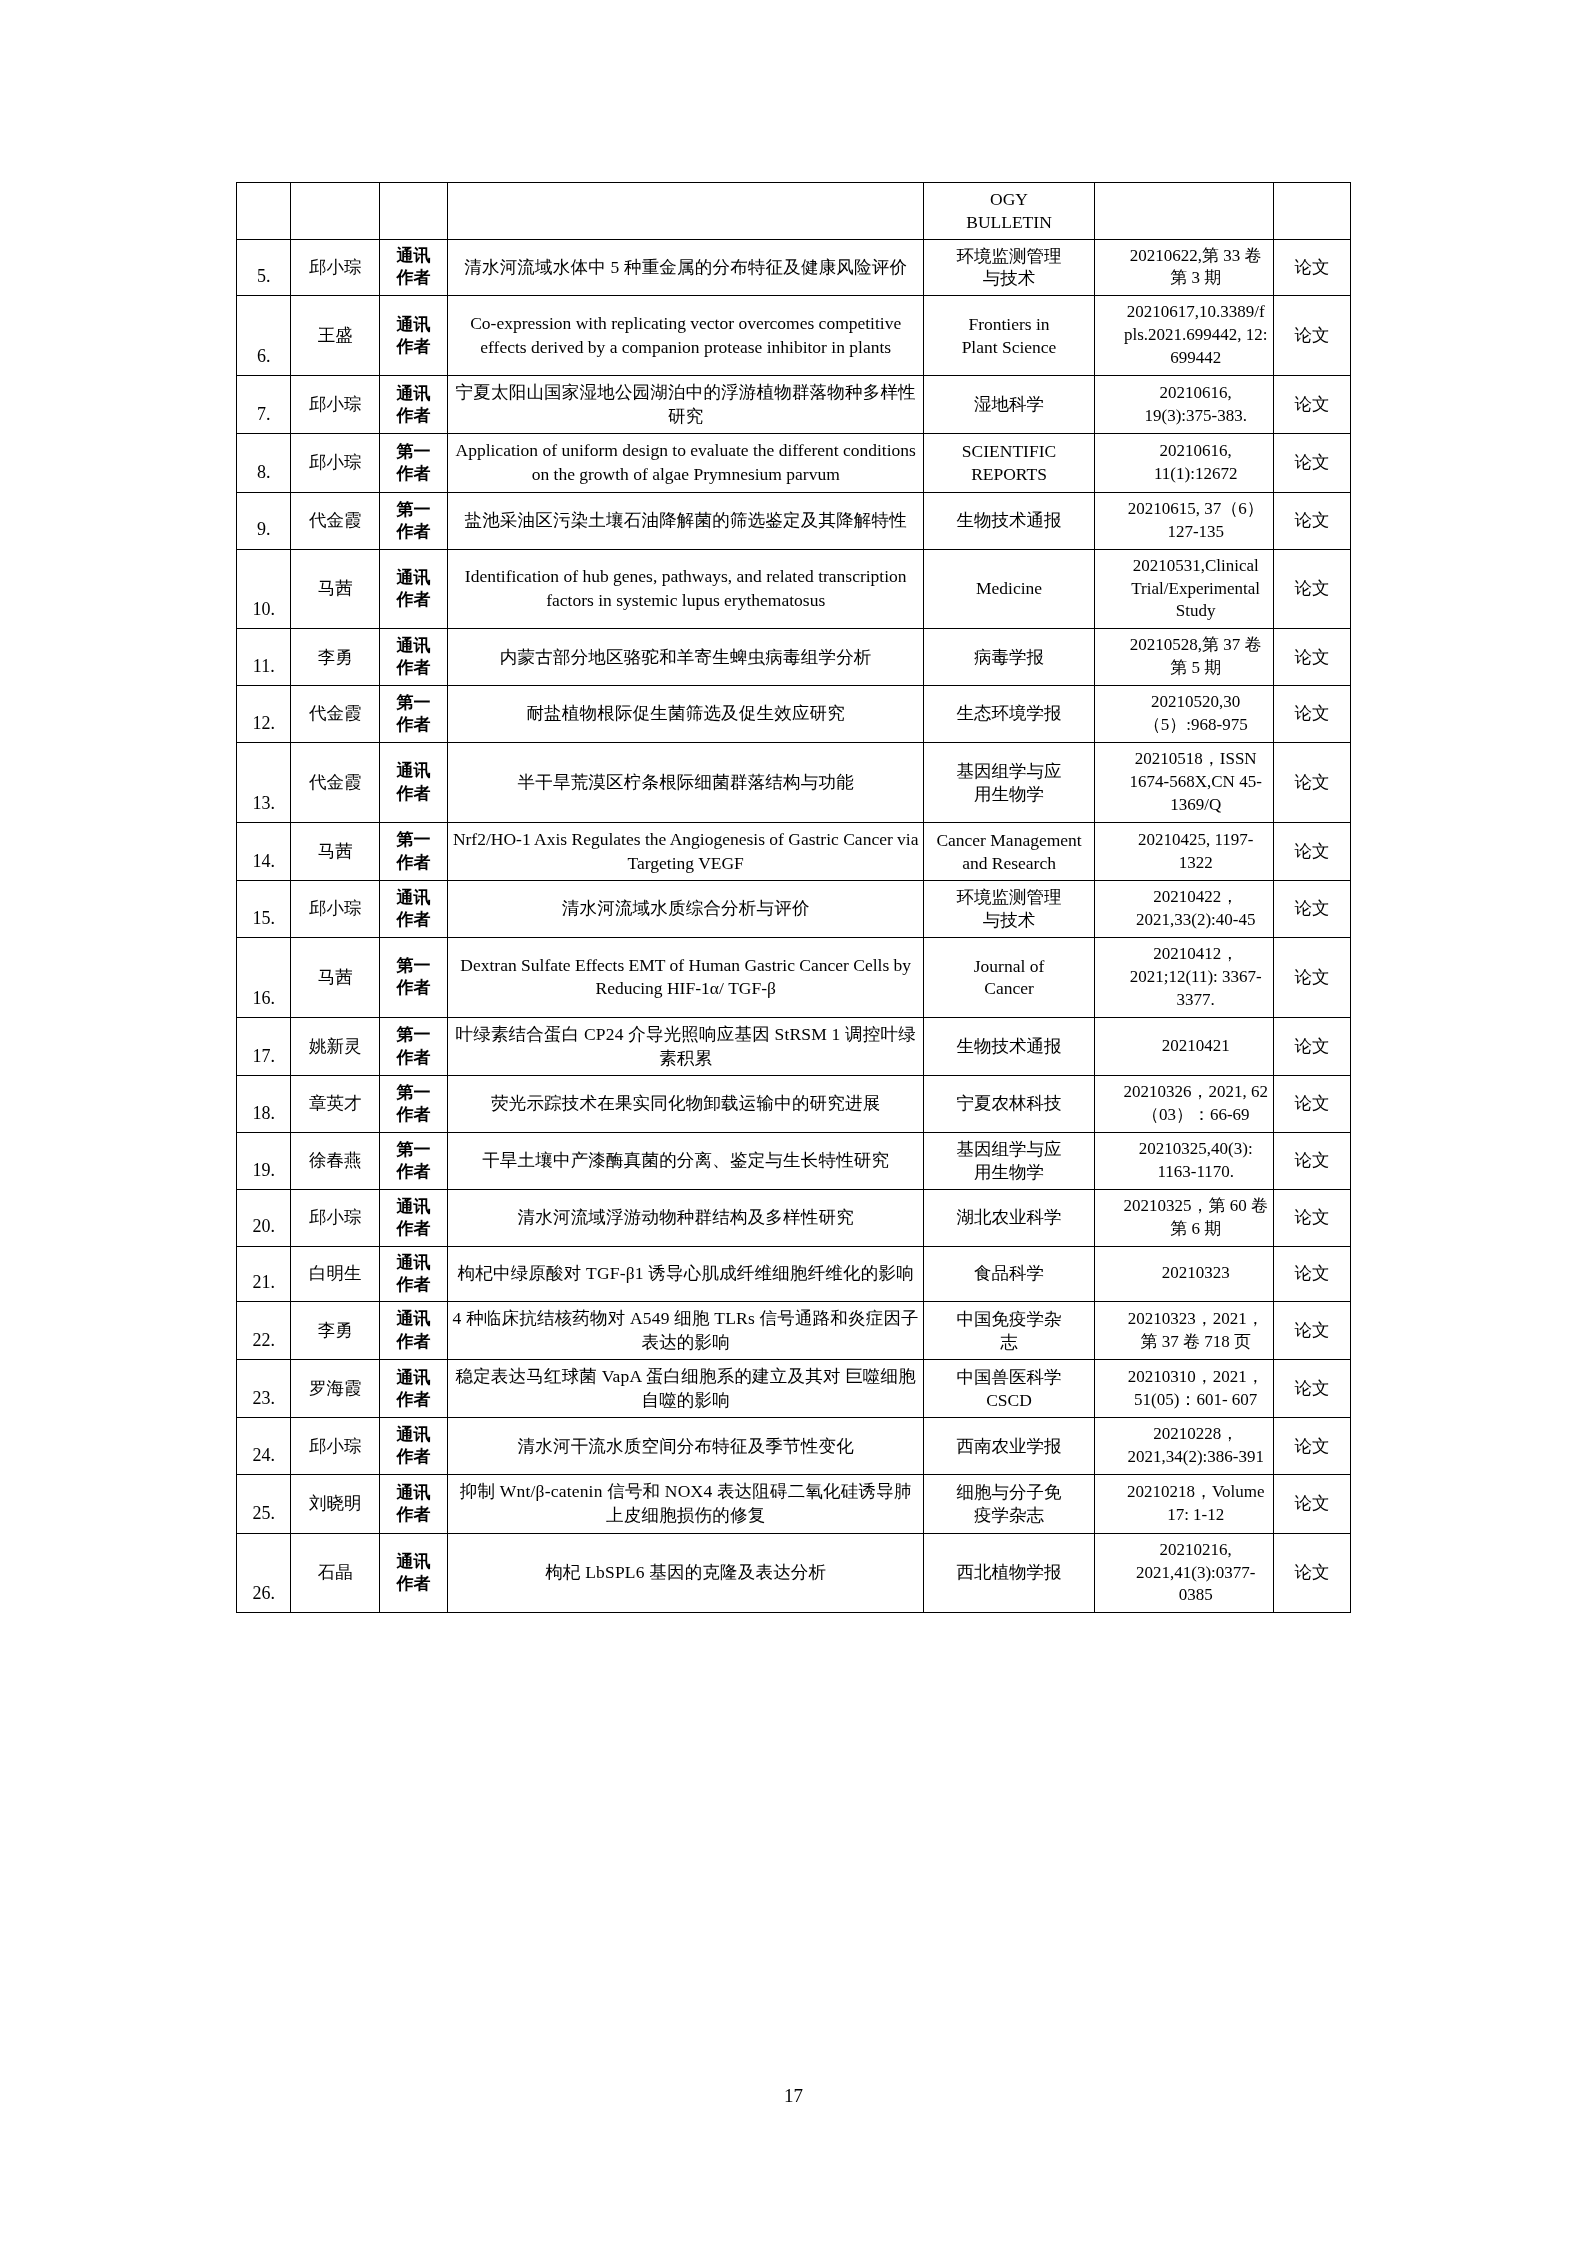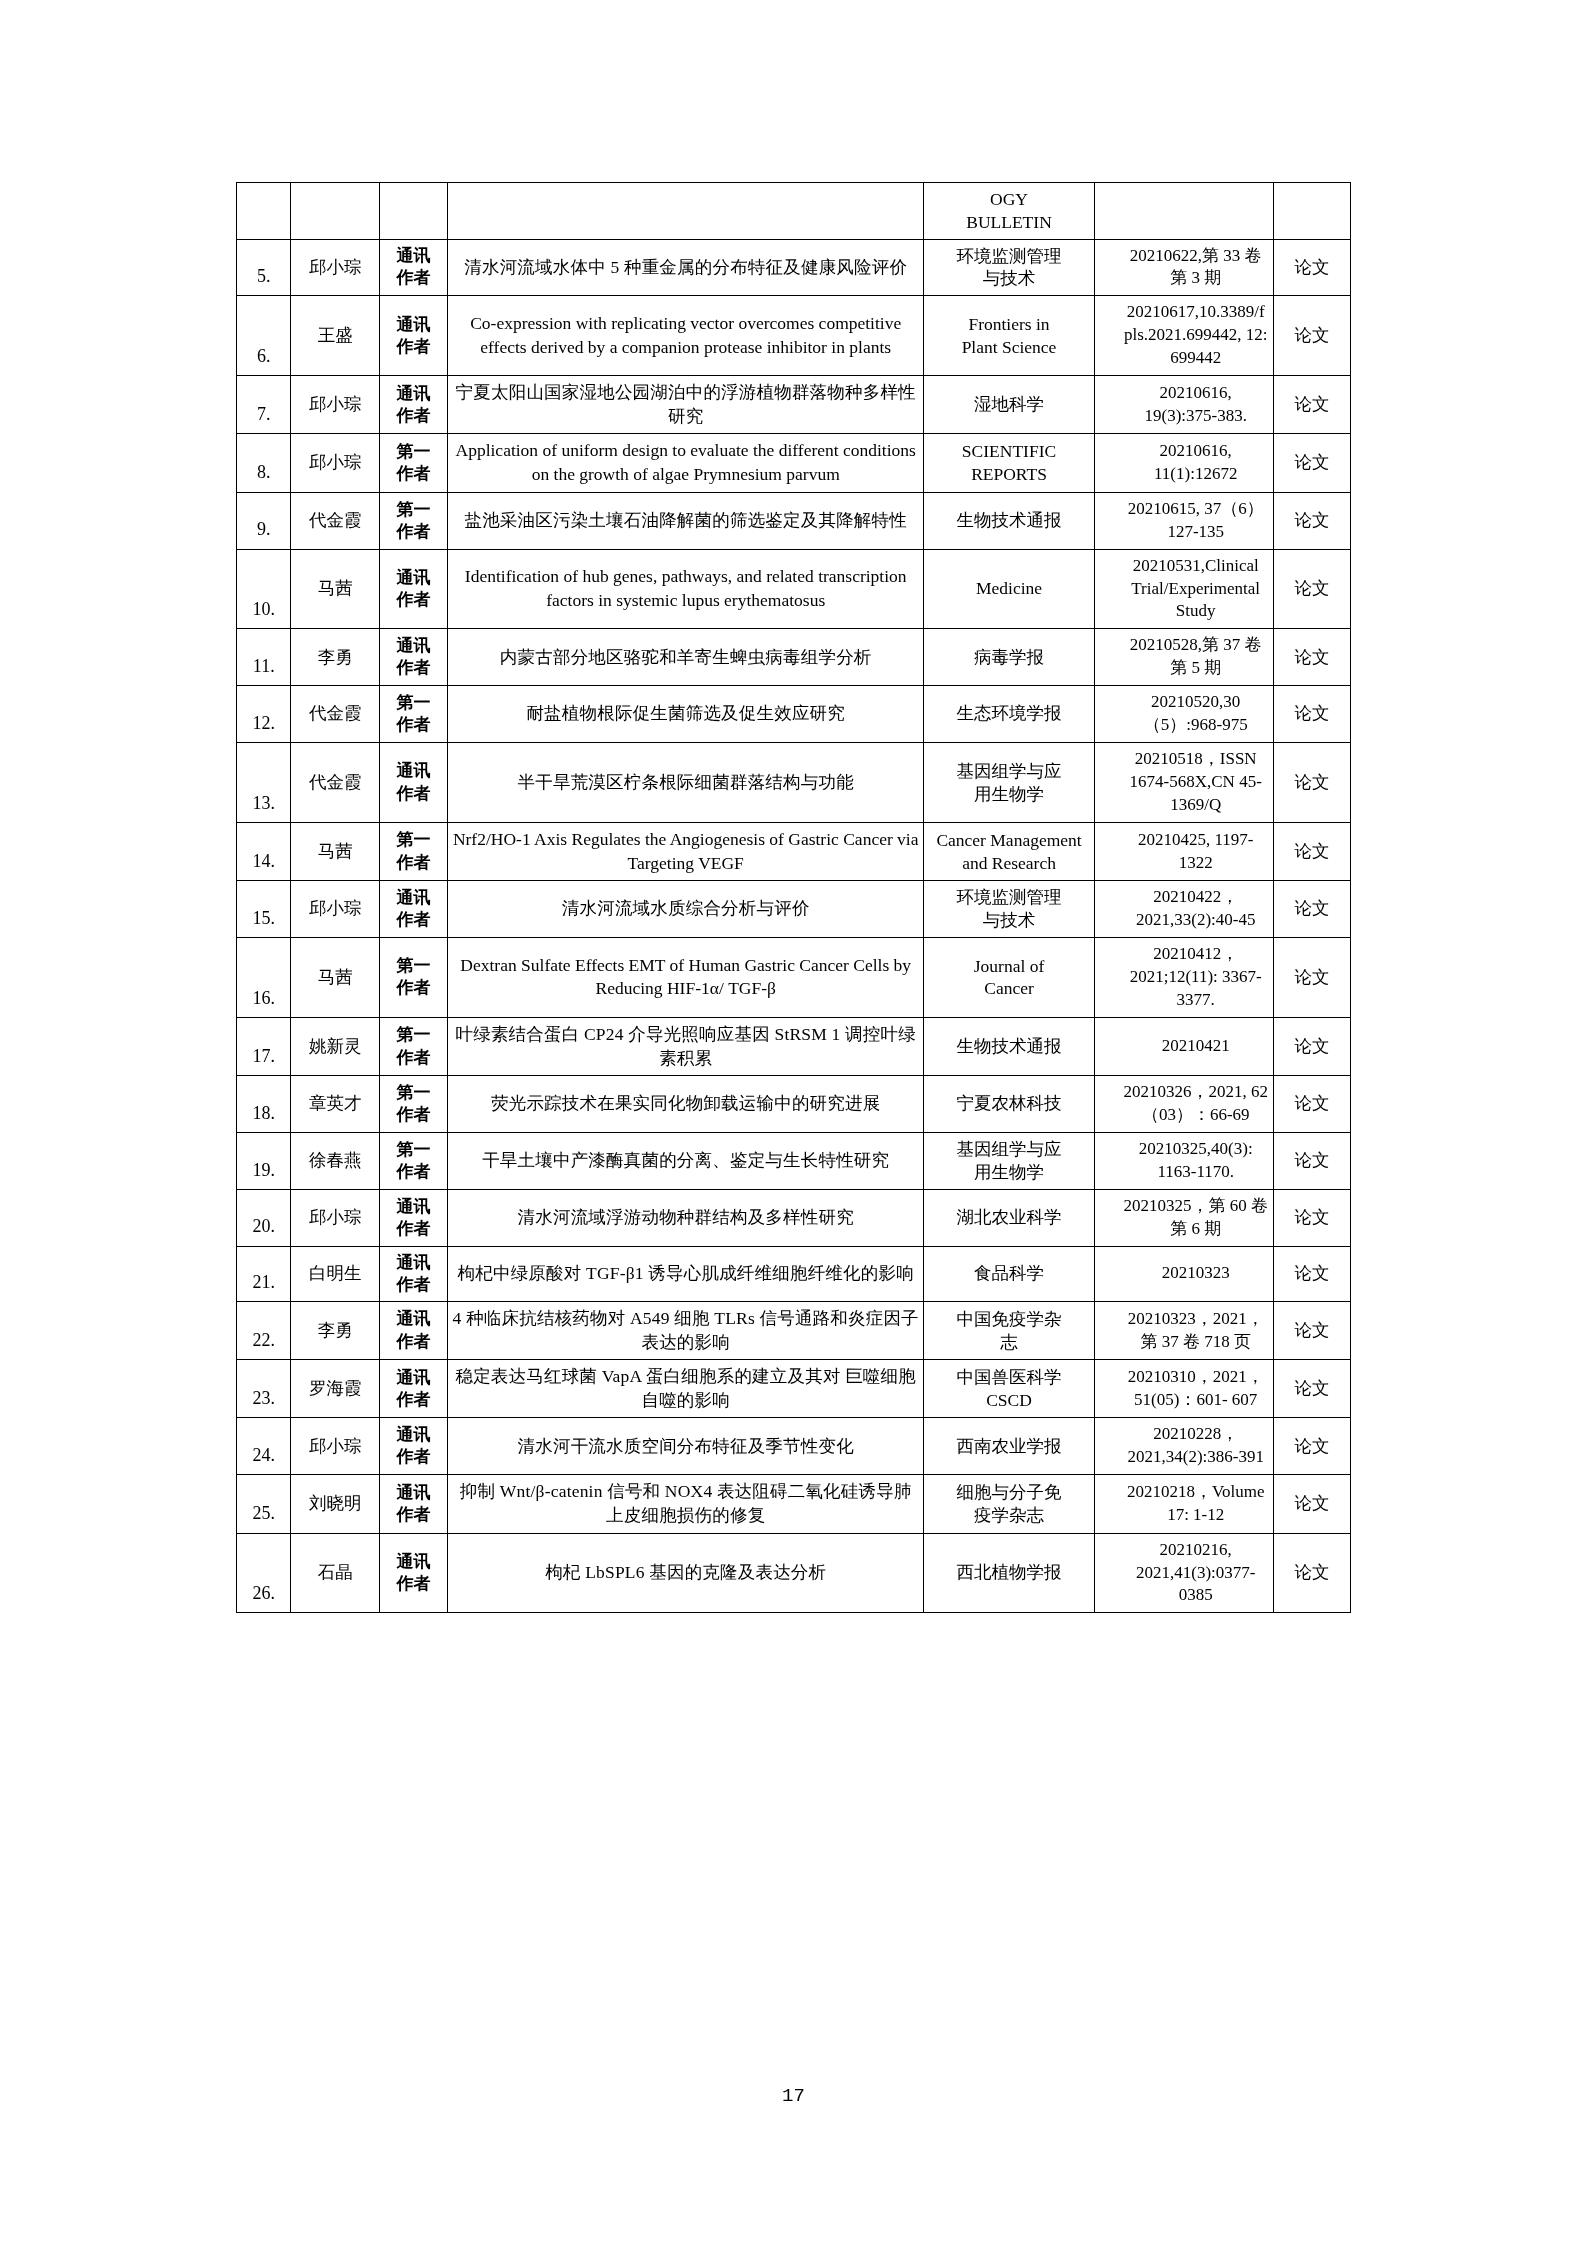--- a/index.html
+++ b/index.html
@@ -78,21 +78,21 @@
   .title-cn {
     letter-spacing: 0.2px;
   }
   .page-number {
     position: absolute;
     left: 0;
     top: 2085px;
     width: 1587px;
     text-align: center;
     font-size: 19px;
-    font-family: Liberation Mono, monospace;
+    font-family: Liberation Serif, serif;
   }
   .row-tall td { height: 36px; }
 </style>
 </head>
 <body>
 
 <div class="page">
 
   <table class="doc-table">
     <colgroup>

